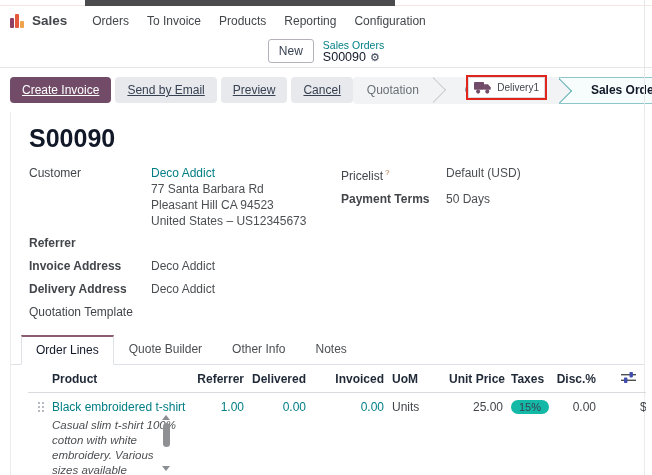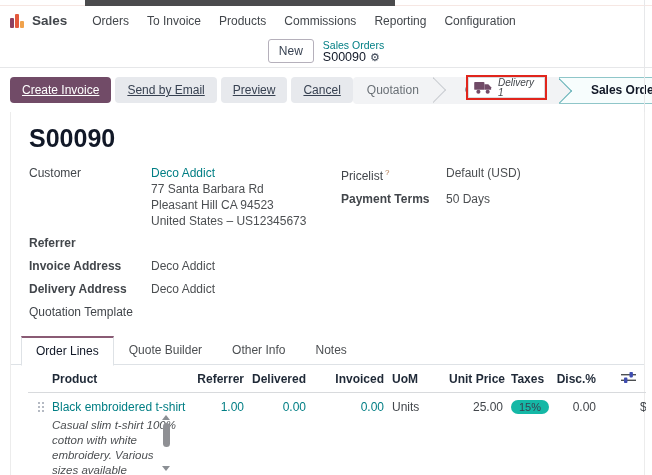--- a/index.html
+++ b/index.html
@@ -27,21 +27,21 @@
   .crumb-row { position:relative; height:33px; display:flex; align-items:center; padding:0 10px; border-bottom:1px solid #e6e7e9;justify-content:center; }
   .new-btn { font-size:12px; color:#374151; background:#fff; border:1px solid #b5b0bb; border-radius:3px; padding:4px 10px; margin-right:9px; cursor:pointer; }
   .crumb-stack { display:flex; flex-direction:column; justify-content:center; line-height:12px; }
   .crumb-parent { font-size:10.5px; color:#017e84; cursor:pointer; }
   .crumb-current { font-size:12.5px; color:#111827; display:flex; align-items:center; gap:4px; }
   .gear { font-size:11px; color:#374151; cursor:pointer; }
 
   
   .annotation-box { position:absolute; left:466px; top:40px; width:81px; height:25px; border:2px solid #e1251c; z-index:5; }
   .smart-btn { width:100%; height:100%; background:#fff; border:1px solid #dadcdf; display:flex; align-items:center; gap:5px; padding:1px 5px; cursor:pointer; }
-  .smart-txt { display:flex; flex-direction:column; line-height:9.5px;font-style:italic; }
+  .smart-txt { display:flex; flex-direction:row; line-height:9.5px; }
   .smart-label { font-size:10px; color:#42464b; }
   .smart-count { font-size:10px; color:#42464b; }
 
   
   .action-bar { display:flex; align-items:center; justify-content:space-between; height:44px; padding:0 8px 0 10px; }
   .btn-group { display:flex; gap:4px; }
   .btn { font-size:12px; border:none; border-radius:4px; padding:6px 12px; cursor:pointer; white-space:nowrap;text-decoration:underline; }
   .btn.primary { background:#714b67; color:#fff; }
   .btn.secondary { background:#e7e9ed; color:#374151; }
 
@@ -68,21 +68,21 @@
   .frow.gap-lg { margin-bottom:6px; }
   .flabel { width:122px; color:#42464b; flex-shrink:0; }
   .fcol-right .flabel { width:105px; }
   .flabel.bold { font-weight:700; }
   .fvalue { color:#4c4f52; }
   .fvalue.link { color:#017e84; cursor:pointer; }
   .addr div { color:#4c4f52; line-height:16px; }
   .help-sup { font-size:8px; color:#b0764a; vertical-align:super; margin-left:2px; }
 
   
-  .tabbar { display:flex; align-items:center; padding-left:10px; border-bottom:1px solid #dee2e6; margin-top:9px; height:29px; }
+  .tabbar { display:flex; align-items:flex-end; padding-left:10px; border-bottom:1px solid #dee2e6; margin-top:9px; height:29px; }
   .tab { font-size:12px; color:#4c4f52; padding:6px 14px 7px; border:1px solid transparent; cursor:pointer; white-space:nowrap; }
   .tab.active { background:#fff; border-color:#dee2e6; border-top:2px solid #8a5b74; border-bottom:1px solid #fff; margin-bottom:-1px; color:#111827; }
 
   
   table.lines { border-collapse:collapse; table-layout:fixed; width:618px; margin-left:17px; font-size:12px; }
   table.lines th { font-weight:700; color:#1f2937; text-align:left; padding:6px 4px; border-bottom:1px solid #d8dadd; white-space:nowrap; }
   table.lines th.num, table.lines td.num { text-align:right; }
   table.lines td { vertical-align:top; padding:7px 4px 6px; }
   .row-line td { border-bottom:1px solid #e8e9ea; }
   .teal-num { color:#017e84; }
@@ -118,21 +118,20 @@
   <div class="menubar">
     <span class="app-icon">
         <i class="b1"></i>
         <i class="b2"></i>
         <i class="b3"></i>
       </span>
     <span class="app-name">Sales</span>
     <span class="menu-item">Orders</span>
     <span class="menu-item">To Invoice</span>
     <span class="menu-item">Products</span>
-    <span class="menu-item">Commissions</span>
     <span class="menu-item">Reporting</span>
     <span class="menu-item">Configuration</span>
   </div>
 
   <div class="crumb-row">
     <button class="new-btn">New</button>
     <div class="crumb-stack">
       <span class="crumb-parent">Sales Orders</span>
       <span class="crumb-current">
         <span>S00090</span>

